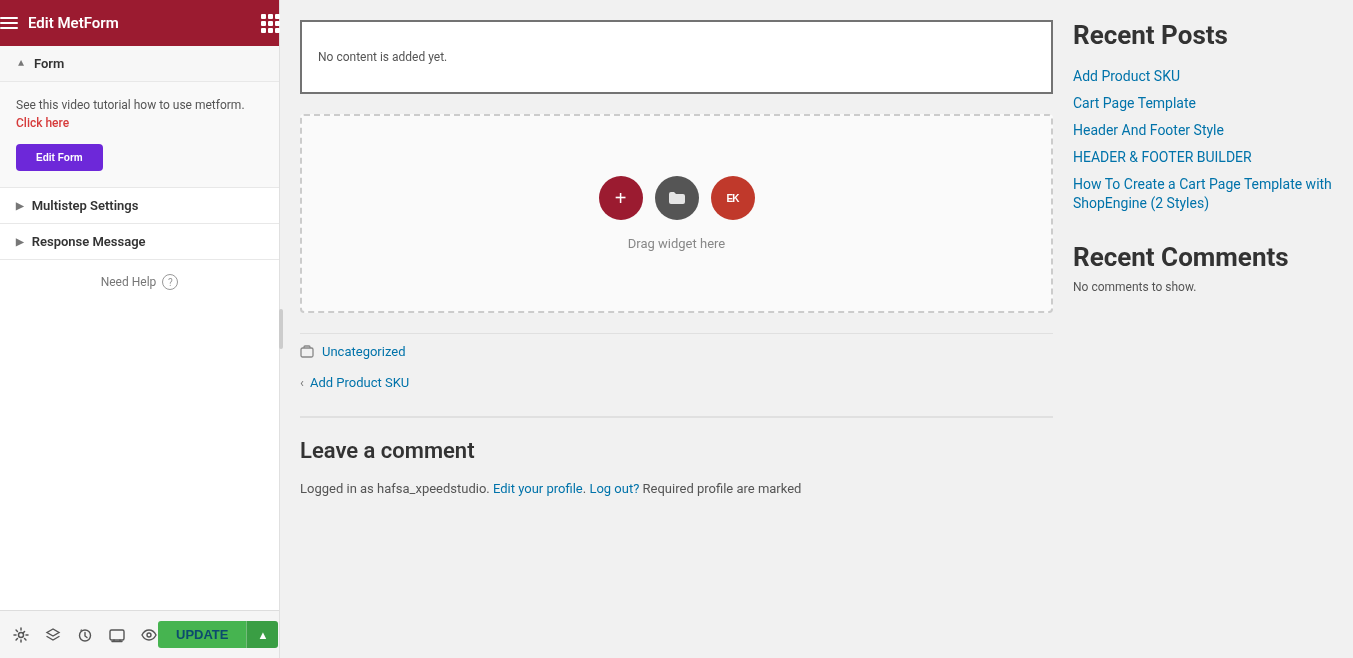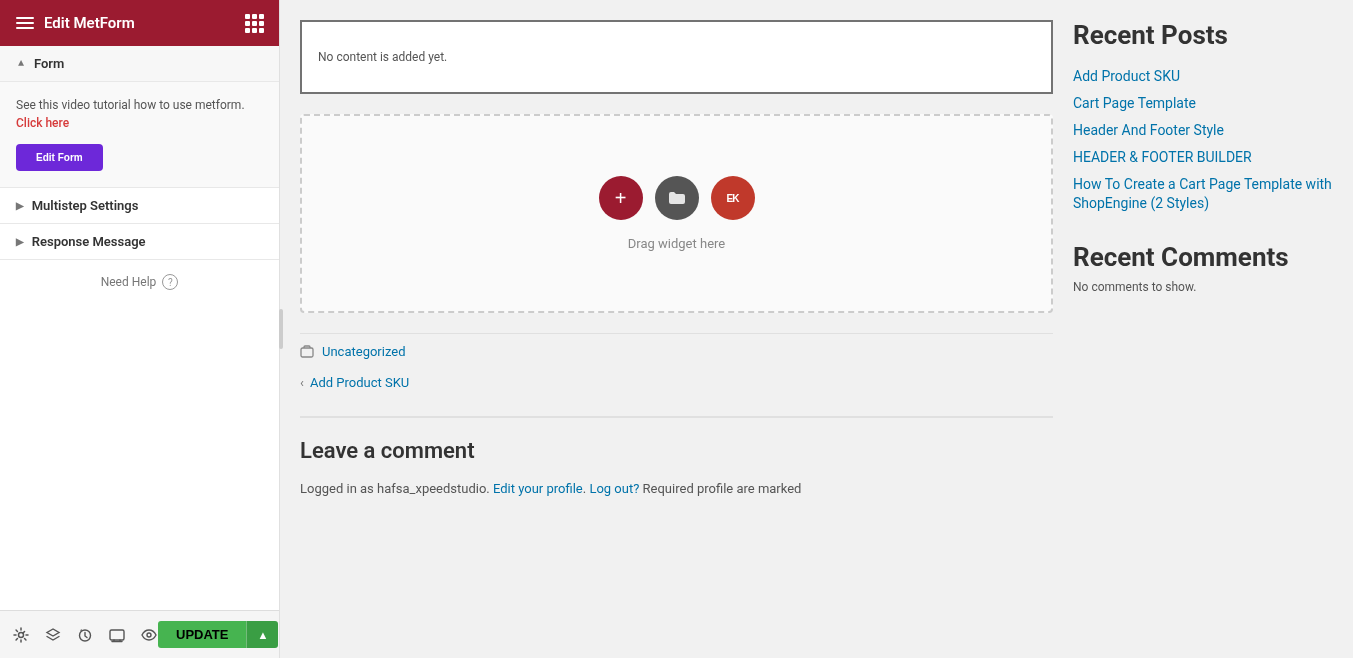--- a/index.html
+++ b/index.html
@@ -15,21 +15,21 @@
       border-right: 1px solid #e0e0e0;
       position: relative;
       height: 658px;
     }
     .sidebar-header {
       background: #9b1b30;
       color: #fff;
       display: flex;
       align-items: center;
       justify-content: space-between;
-      padding: 0 16px;
+      padding: 0 0;
       height: 46px;
       flex-shrink: 0;
     }
     .sidebar-header-left { display: flex; align-items: center; gap: 10px; }
     .sidebar-title { font-size: 15px; font-weight: 600; color: #fff; }
     .hamburger-icon { display: flex; flex-direction: column; gap: 3px; cursor: pointer; }
     .hamburger-icon span { display: block; width: 18px; height: 2px; background: #fff; border-radius: 1px; }
     .grid-icon { display: grid; grid-template-columns: 1fr 1fr 1fr; gap: 2px; width: 18px; cursor: pointer; }
     .grid-icon span { display: block; width: 5px; height: 5px; background: #fff; border-radius: 1px; }
 
@@ -133,21 +133,21 @@
       justify-content: space-between;
       padding: 0 12px;
       height: 48px;
       flex-shrink: 0;
     }
     .bottom-icons { display: flex; gap: 14px; }
     .bottom-icon { width: 18px; height: 18px; display: flex; align-items: center; justify-content: center; cursor: pointer; color: #555; font-size: 14px; }
     .update-btn-group { display: flex; align-items: stretch; }
     .update-btn {
       background: #46b450;
-      color: #000000;
+      color: #0c4a6e;
       border: none;
       padding: 6px 18px;
       font-size: 13px;
       font-weight: 700;
       cursor: pointer;
       border-radius: 3px 0 0 3px;
     }
     .update-arrow {
       background: #3a9e44;
       color: #fff;

